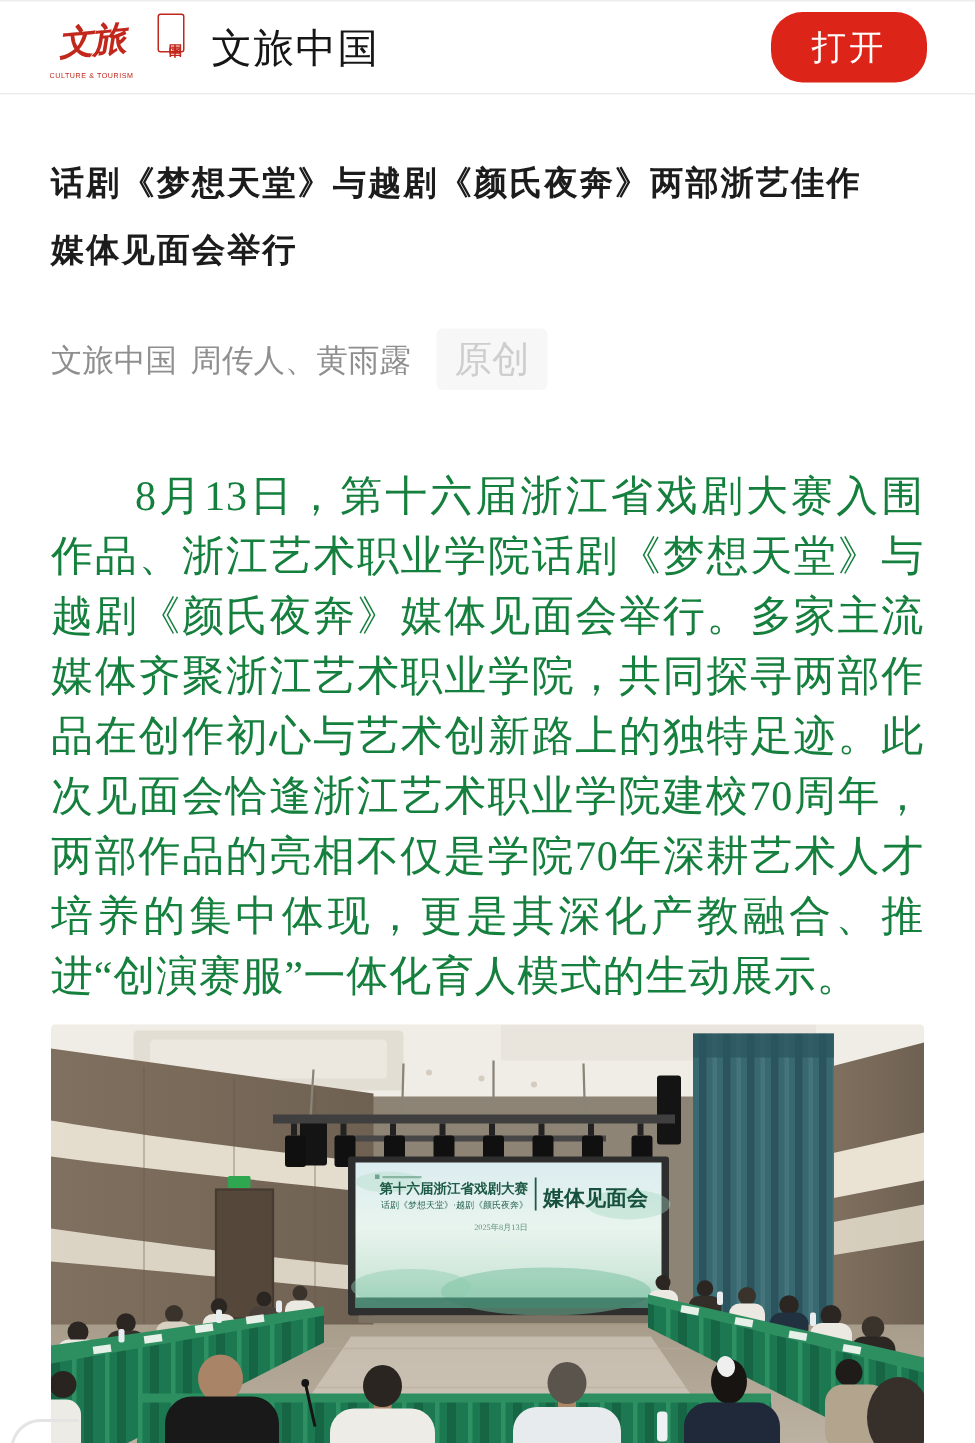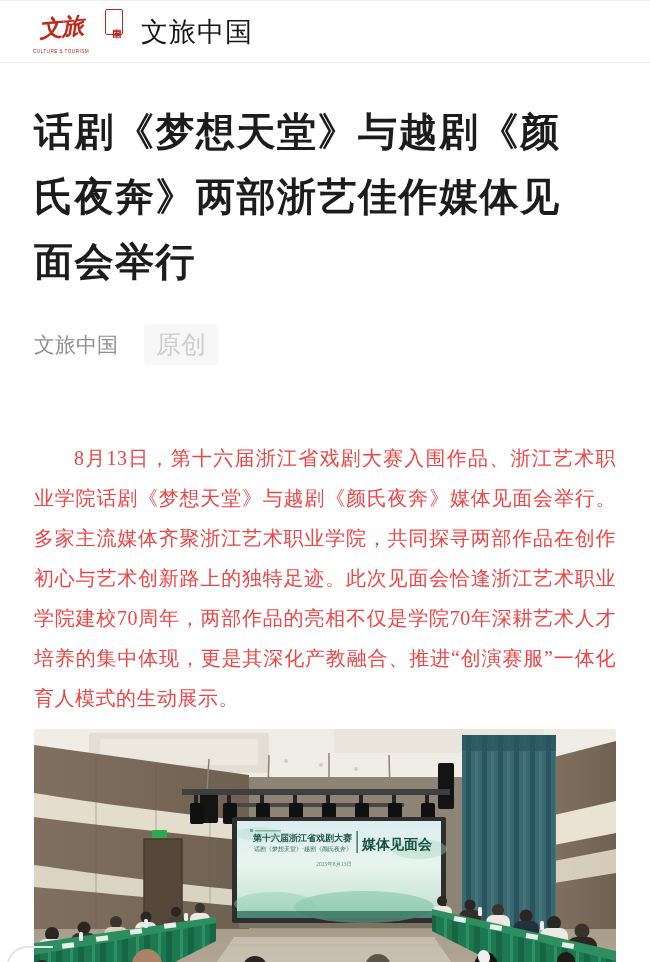--- a/index.html
+++ b/index.html
@@ -43,37 +43,37 @@
     margin-left:auto; border:none; cursor:pointer;
     background:#dd2418; color:#fff;
     font-size:23px; letter-spacing:2px;
     padding:8px 27px; border-radius:21px;
     font-family:inherit;
   }
   
   .article { padding:0 34px; }
   .article-title {
     margin-top:36px; width:556px;
-    font-size:39px; line-height:65px; font-weight:700;
+    font-size:22px; line-height:45px; font-weight:700;
     color:#1c1c1c; letter-spacing:1.5px;
   }
   .byline {
     display:flex; align-items:center;
     margin-top:30px; font-size:21px; color:#8f8f8f;
   }
   .byline .source { margin-right:9px; }
   .byline .time { margin-left:19px; color:#a3a3a3; }
   .origin-badge {
     margin-left:17px; background:#f7f7f7; color:#cecece;
     font-size:25px; padding:4px 12px; border-radius:4px;
   }
   .article-paragraph {
-    margin-top:73px;
+    margin-top:52px;
     font-family:"Liberation Serif","DejaVu Serif",serif;
-    font-size:20px; line-height:40px; color:#ef4444;
+    font-size:28px; line-height:40px; color:#15803d;
     text-indent:2em; text-align:justify; letter-spacing:.5px;
   }
   
   .photo-figure {
     margin-top:11px; width:582px; height:387px;
     border-radius:3px; overflow:hidden; background:#efece7;
   }
   .photo-figure svg { display:block; width:582px; height:387px; }
   
   .next-card-corner {
@@ -88,27 +88,29 @@
 
 <div class="page">
 
   <header class="app-header">
     <div class="brand-logo">
       <span class="brand-cn">文旅</span>
       <span class="brand-seal">中国</span>
       <span class="brand-en">CULTURE &amp; TOURISM</span>
     </div>
     <div class="app-name">文旅中国</div>
+    <button class="open-btn">打开</button>
   </header>
 
   <main class="article">
     <h1 class="article-title">话剧《梦想天堂》与越剧《颜氏夜奔》两部浙艺佳作媒体见面会举行</h1>
 
     <div class="byline">
       <span class="source">文旅中国</span>
+      <span class="authors">周传人、黄雨露</span>
       <span class="origin-badge">原创</span>
     </div>
 
     <p class="article-paragraph">8月13日，第十六届浙江省戏剧大赛入围作品、浙江艺术职业学院话剧《梦想天堂》与越剧《颜氏夜奔》媒体见面会举行。多家主流媒体齐聚浙江艺术职业学院，共同探寻两部作品在创作初心与艺术创新路上的独特足迹。此次见面会恰逢浙江艺术职业学院建校70周年，两部作品的亮相不仅是学院70年深耕艺术人才培养的集中体现，更是其深化产教融合、推进“创演赛服”一体化育人模式的生动展示。</p>
 
     <figure class="photo-figure">
       <svg viewBox="0 0 582 387" xmlns="http://www.w3.org/2000/svg">
         <defs>
           <linearGradient id="screenGrad" x1="0" y1="0" x2="0" y2="1">
             <stop offset="0%" stop-color="#dcedf0"></stop>

